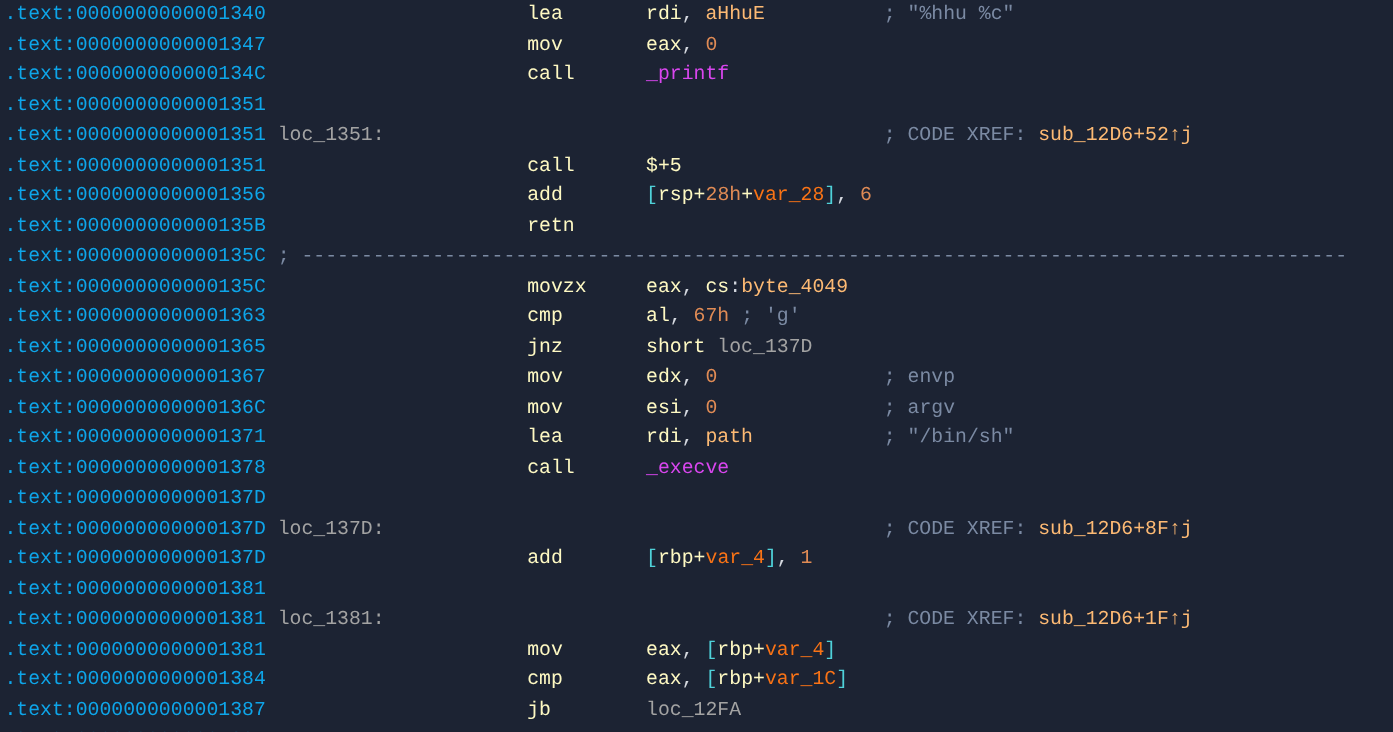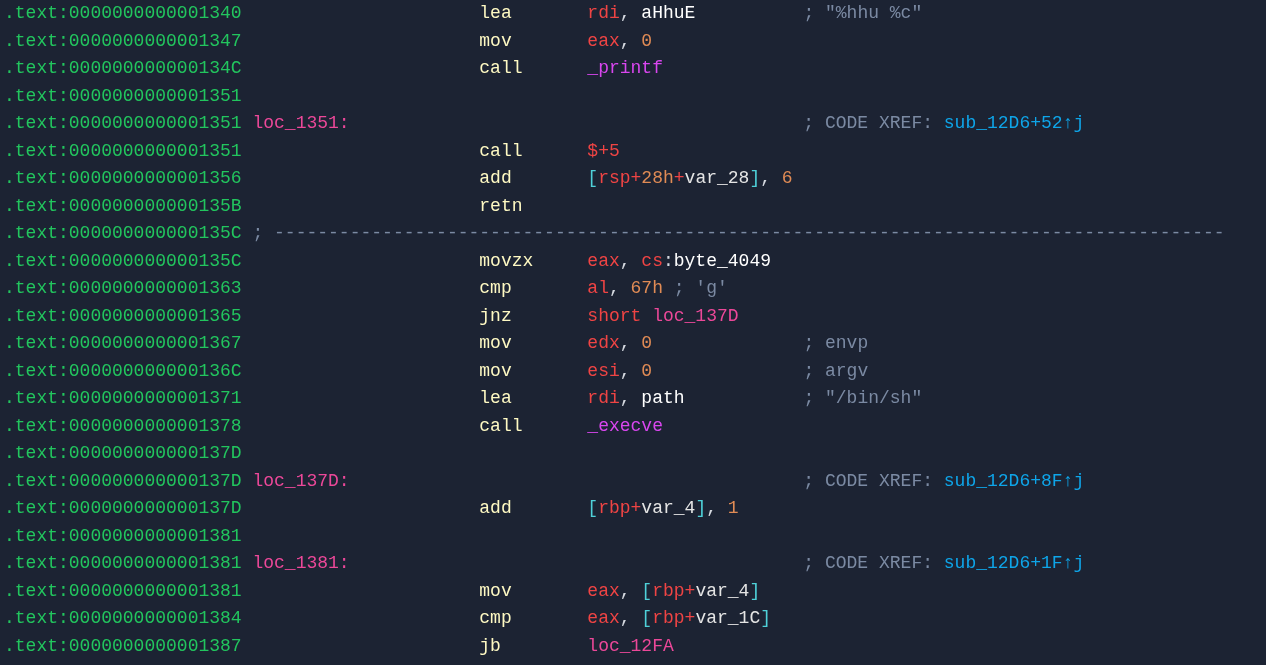--- a/index.html
+++ b/index.html
@@ -1,26 +1,26 @@
 <!DOCTYPE html>
 <html><head>
 <meta charset="utf-8">
 <style>
   html,body{margin:0;padding:0;background:#1c2333;color:#d5d9e0;font-family:Consolas,"Courier New",monospace;font-size:18px;line-height:27.5px;overflow:hidden;width:1266px;height:665px}
   #view{white-space:pre;padding:0 4px;height:665px;overflow:hidden}
-  .addr{color:#22c55e}
-  .loc{color:#ec4899}
+  .addr{color:#0ea5e9}
+  .loc{color:#a3a3a3}
   .mn{color:#fef9c3}
-  .reg{color:#ef4444}
+  .reg{color:#fef9c3}
   .num{color:#e08b55}
-  .var{color:#e5e5e5}
-  .id{color:#ffffff}
+  .var{color:#f97316}
+  .id{color:#fdba74}
   .fn{color:#d946ef}
   .cm{color:#7b8aa3}
-  .sub{color:#0ea5e9}
+  .sub{color:#fdba74}
   .br{color:#4fd1d9}
   .dash{color:#7b8aa3}
   .str{color:#7b8aa3}
 </style>
 </head>
 <body>
 
 <div id="view"><div><span class="addr">.text:0000000000001340 </span>                     <span class="mn">lea</span>       <span class="reg">rdi</span><span>, </span><span class="id">aHhuE</span>          <span class="cm">; "%hhu %c"</span></div><div><span class="addr">.text:0000000000001347 </span>                     <span class="mn">mov</span>       <span class="reg">eax</span><span>, </span><span class="num">0</span></div><div><span class="addr">.text:000000000000134C </span>                     <span class="mn">call</span>      <span class="fn">_printf</span></div><div><span class="addr">.text:0000000000001351 </span></div><div><span class="addr">.text:0000000000001351 </span><span class="loc">loc_1351:</span>                                          <span class="cm">; CODE XREF: </span><span class="sub">sub_12D6+52↑j</span></div><div><span class="addr">.text:0000000000001351 </span>                     <span class="mn">call</span>      <span class="reg">$+5</span></div><div><span class="addr">.text:0000000000001356 </span>                     <span class="mn">add</span>       <span class="br">[</span><span class="reg">rsp</span><span class="reg">+</span><span class="num">28h</span><span class="reg">+</span><span class="var">var_28</span><span class="br">]</span><span>, </span><span class="num">6</span></div><div><span class="addr">.text:000000000000135B </span>                     <span class="mn">retn</span></div><div><span class="addr">.text:000000000000135C </span><span class="cm">; </span><span class="dash">----------------------------------------------------------------------------------------</span></div><div><span class="addr">.text:000000000000135C </span>                     <span class="mn">movzx</span>     <span class="reg">eax</span><span>, </span><span class="reg">cs</span><span>:</span><span class="id">byte_4049</span></div><div><span class="addr">.text:0000000000001363 </span>                     <span class="mn">cmp</span>       <span class="reg">al</span><span>, </span><span class="num">67h</span><span> </span><span class="cm">; 'g'</span></div><div><span class="addr">.text:0000000000001365 </span>                     <span class="mn">jnz</span>       <span class="reg">short </span><span class="loc">loc_137D</span></div><div><span class="addr">.text:0000000000001367 </span>                     <span class="mn">mov</span>       <span class="reg">edx</span><span>, </span><span class="num">0</span>              <span class="cm">; envp</span></div><div><span class="addr">.text:000000000000136C </span>                     <span class="mn">mov</span>       <span class="reg">esi</span><span>, </span><span class="num">0</span>              <span class="cm">; argv</span></div><div><span class="addr">.text:0000000000001371 </span>                     <span class="mn">lea</span>       <span class="reg">rdi</span><span>, </span><span class="id">path</span>           <span class="cm">; </span><span class="str">"/bin/sh"</span></div><div><span class="addr">.text:0000000000001378 </span>                     <span class="mn">call</span>      <span class="fn">_execve</span></div><div><span class="addr">.text:000000000000137D </span></div><div><span class="addr">.text:000000000000137D </span><span class="loc">loc_137D:</span>                                          <span class="cm">; CODE XREF: </span><span class="sub">sub_12D6+8F↑j</span></div><div><span class="addr">.text:000000000000137D </span>                     <span class="mn">add</span>       <span class="br">[</span><span class="reg">rbp</span><span class="reg">+</span><span class="var">var_4</span><span class="br">]</span><span>, </span><span class="num">1</span></div><div><span class="addr">.text:0000000000001381 </span></div><div><span class="addr">.text:0000000000001381 </span><span class="loc">loc_1381:</span>                                          <span class="cm">; CODE XREF: </span><span class="sub">sub_12D6+1F↑j</span></div><div><span class="addr">.text:0000000000001381 </span>                     <span class="mn">mov</span>       <span class="reg">eax</span><span>, </span><span class="br">[</span><span class="reg">rbp</span><span class="reg">+</span><span class="var">var_4</span><span class="br">]</span></div><div><span class="addr">.text:0000000000001384 </span>                     <span class="mn">cmp</span>       <span class="reg">eax</span><span>, </span><span class="br">[</span><span class="reg">rbp</span><span class="reg">+</span><span class="var">var_1C</span><span class="br">]</span></div><div><span class="addr">.text:0000000000001387 </span>                     <span class="mn">jb</span>        <span class="loc">loc_12FA</span></div><div><span class="addr">.text:000000000000138D </span>                     <span class="mn">nop</span></div></div>
 
 </body></html>

